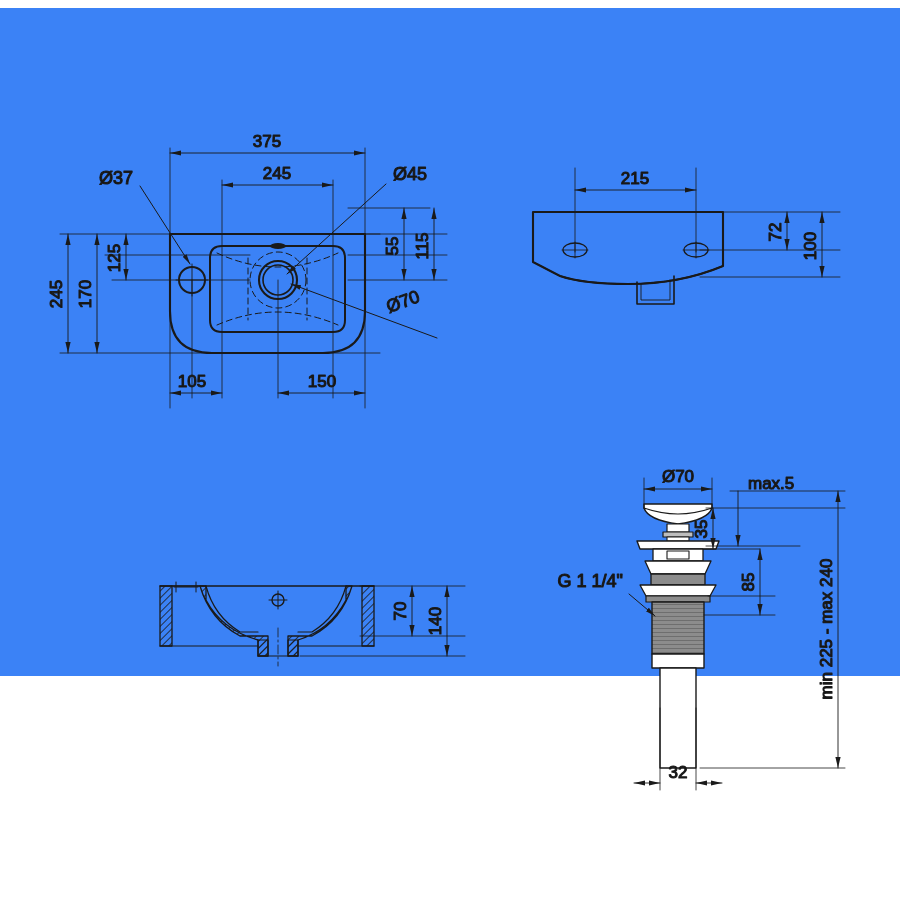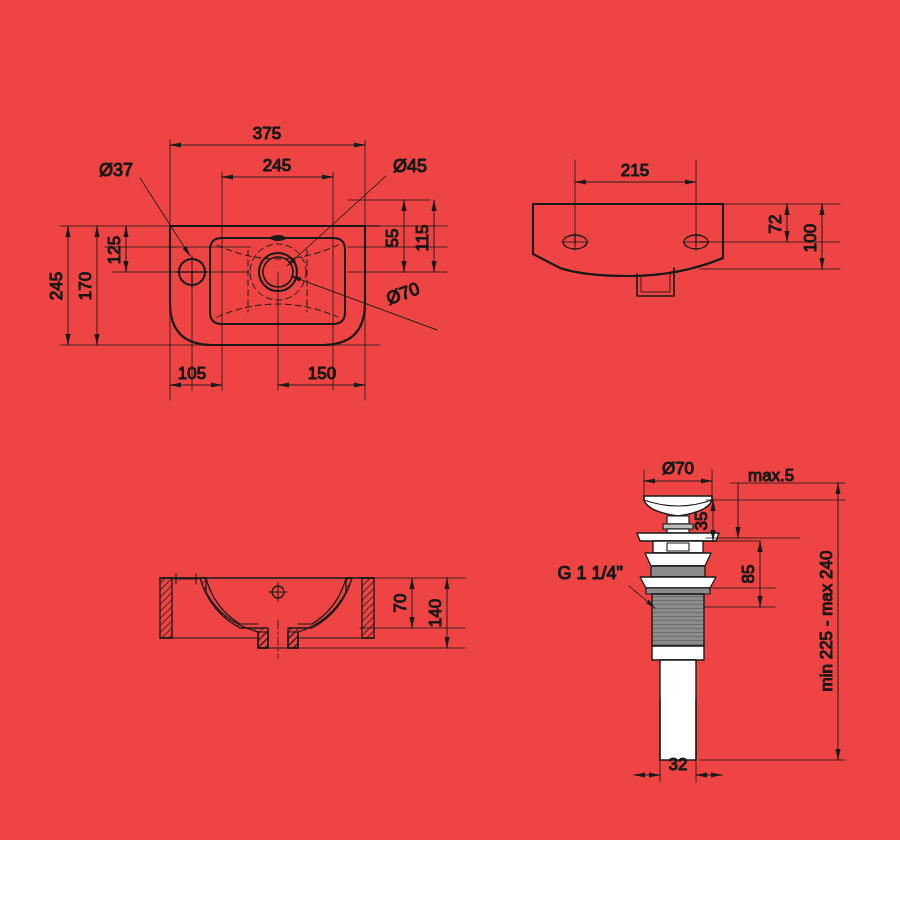--- a/index.html
+++ b/index.html
@@ -3,21 +3,21 @@
 <meta charset="utf-8">
 <title>Washbasin Technical Drawing</title>
 <style>
   html,body{margin:0;padding:0;background:#ffffff;}
   body{
     width:900px;height:900px;
     font-family:"Liberation Sans", sans-serif;
     color:#1a1a1a;
     overflow:hidden;
   }
-  #sheet{position:relative;width:900px;height:840px;background:#ef4444;}
+  #sheet{position:relative;width:900px;height:668px;background:#3b82f6;margin-top:8px;}
   svg{display:block;}
   .dim-text{
     font-family:"Liberation Sans", sans-serif;
     font-size:17px;
     fill:#111;
   }
   .lbl-text{
     font-family:"Liberation Sans", sans-serif;
     font-size:18px;
     fill:#111;

